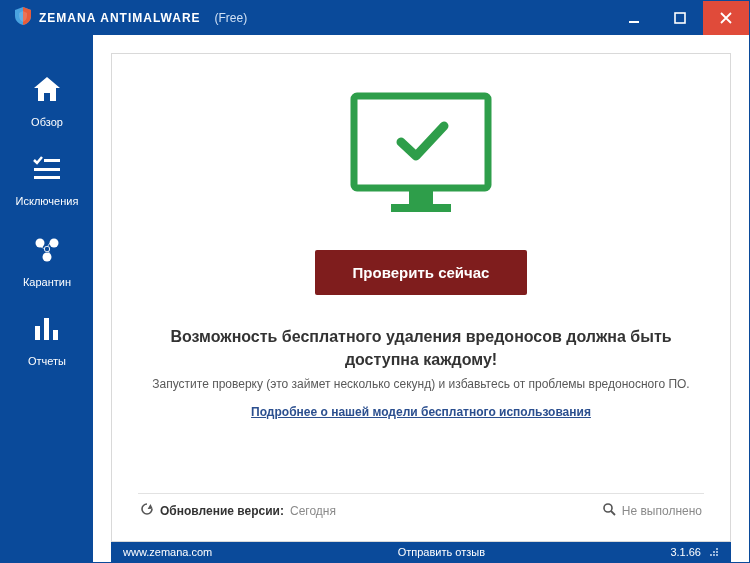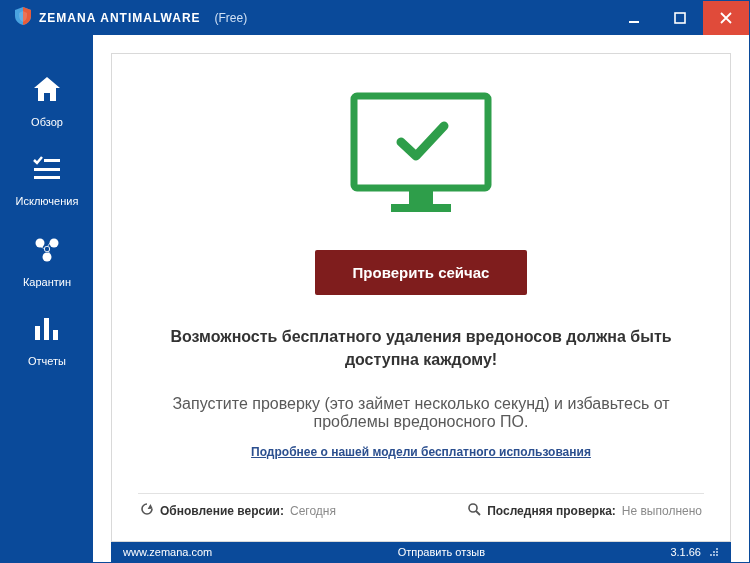--- a/index.html
+++ b/index.html
@@ -17,21 +17,21 @@
   .body { flex: 1; display: flex; min-height: 0; }
   .sidebar { width: 92px; background: #0a4a9a; display: flex; flex-direction: column; align-items: center; padding-top: 36px; gap: 20px; }
   .side-item { width: 100%; color: #fff; display: flex; flex-direction: column; align-items: center; gap: 13px; cursor: pointer; padding: 4px 0; }
   .side-item .side-label { font-size: 11px; text-align: center; }
   .side-icon { display: flex; align-items: center; justify-content: center; }
   .main { flex: 1; background: #fff; display: flex; flex-direction: column; padding: 18px 18px 0 18px; }
   .card { flex: 1; border: 1px solid #d9d9d9; background: #fff; display: flex; flex-direction: column; align-items: center; padding: 26px 26px 12px 26px; }
   .monitor-wrap { margin-top: 10px; }
   .scan-btn { margin-top: 26px; background: #7f1d1d; color: #fff; border: none; padding: 14px 38px; font-size: 15px; font-weight: 600; cursor: pointer; border-radius: 2px; }
   .headline { margin-top: 30px; color: #333; font-size: 16px; font-weight: 700; text-align: center; line-height: 1.45; max-width: 580px; }
-  .subtext { margin-top: 24px; color: #595959; font-size: 16px; text-align: center; }
+  .subtext { margin-top: 6px; color: #595959; font-size: 12px; text-align: center; }
   .linkline { margin-top: 14px; color: #2b4f8f; font-size: 12px; font-weight: 700; text-decoration: underline; cursor: pointer; }
   .card-footer { margin-top: auto; width: 100%; border-top: 1px solid #e2e2e2; display: flex; justify-content: space-between; align-items: center; padding: 8px 2px 10px 2px; color: #555; font-size: 12px; }
   .ft-seg { display: flex; align-items: center; gap: 6px; }
   .ft-label { font-weight: 600; color: #333; }
   .ft-value { color: #8a8a8a; }
   .bottombar { height: 20px; background: #0a4a9a; color: #fff; display: flex; align-items: center; font-size: 11px; padding: 0 12px; }
   .bottombar .url { flex: 0 0 auto; cursor: pointer; }
   .bottombar .center { flex: 1; text-align: center; cursor: pointer; }
   .bottombar .ver { flex: 0 0 auto; margin-right: 8px; }
   .bottombar .grip { width: 10px; height: 10px; }
@@ -156,21 +156,20 @@
             <span class="ft-label">Обновление версии:</span>
             <span class="ft-value">Сегодня</span>
           </div>
           <div class="ft-seg">
             <span>
               <svg width="14" height="14" viewBox="0 0 14 14">
                   <circle cx="6" cy="6" r="4" fill="none" stroke="#555" stroke-width="1.6"></circle>
                   <line x1="9" y1="9" x2="13" y2="13" stroke="#555" stroke-width="1.8"></line>
                 </svg>
             </span>
-            <span class="ft-label">Последняя проверка:</span>
             <span class="ft-value">Не выполнено</span>
           </div>
         </div>
 
       </div>
 
       <div class="bottombar">
         <span class="url">www.zemana.com</span>
         <span class="center">Отправить отзыв</span>
         <span class="ver">3.1.66</span>

